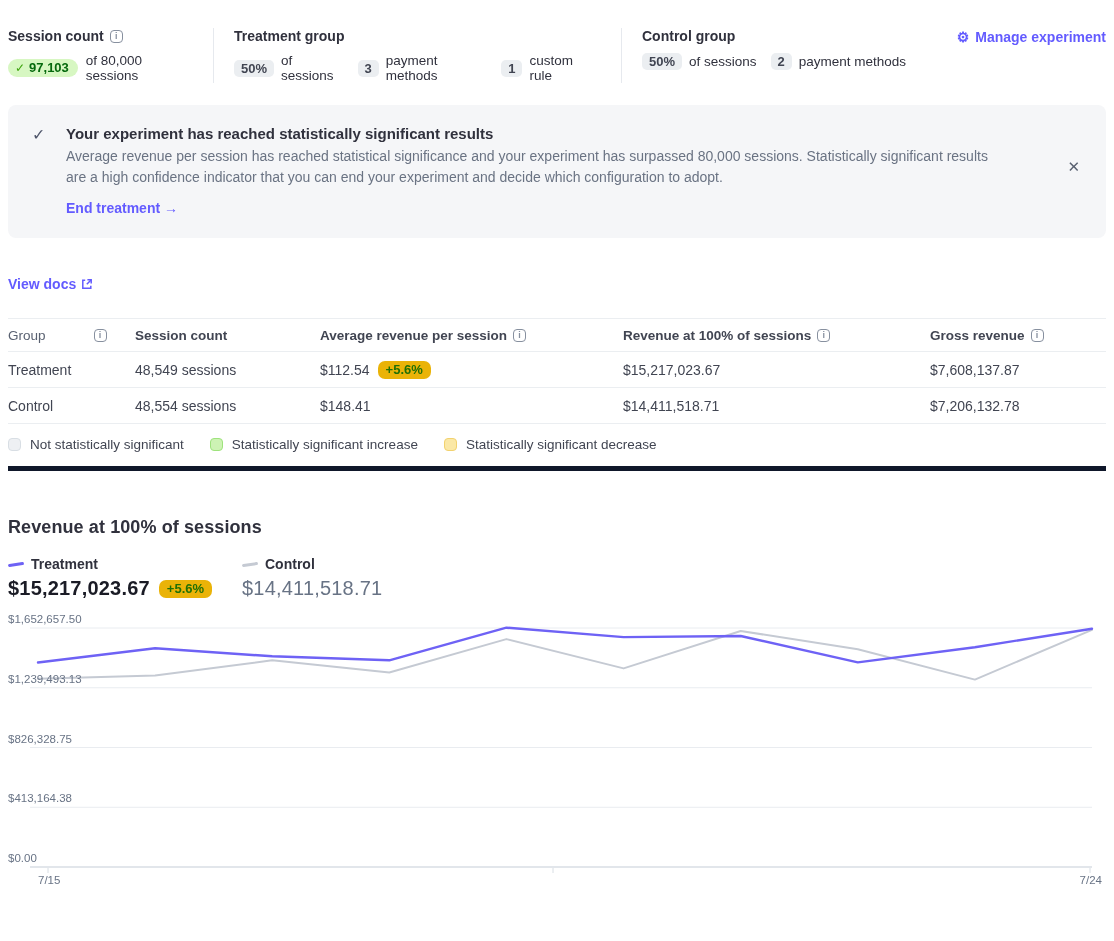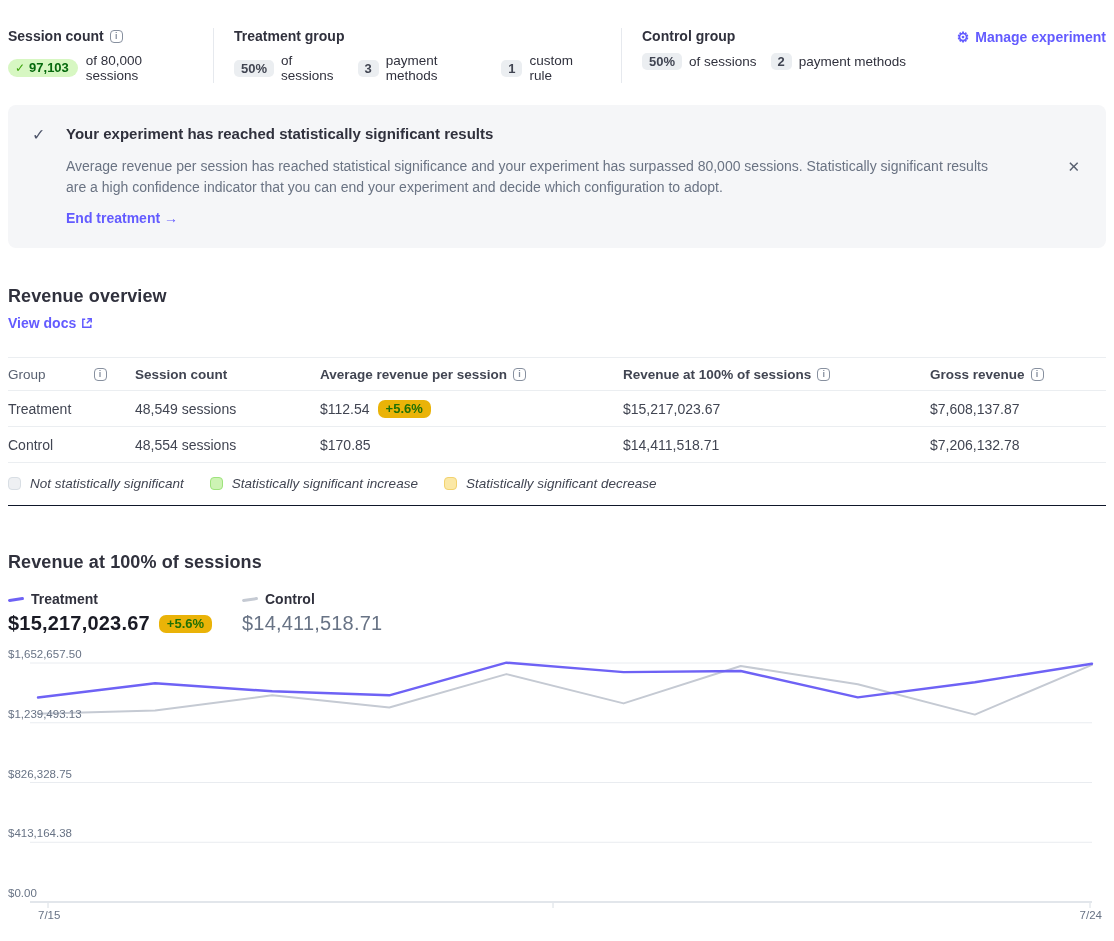--- a/index.html
+++ b/index.html
@@ -33,21 +33,21 @@
     flex: none;
   }
 
   
   .banner {
     position: relative; margin-top: 22px; background:#f5f6f8; border-radius: 8px;
     padding: 20px 110px 22px 58px; min-height: 132px;
   }
   .banner .bigcheck { position:absolute; left: 24px; top: 20px; color:#4f566b; font-size: 16px; }
   .banner h3 { font-size: 15px; font-weight: 700; color:#30313d; }
-  .banner p { margin-top: 14px; font-size: 14px; line-height: 21px; color:#6a7383; }
+  .banner p { margin-top: 4px; font-size: 14px; line-height: 21px; color:#6a7383; }
   .banner .cta { display:inline-block; margin-top: 12px; color:#635bff; font-weight:700; font-size:14px; cursor:pointer; text-decoration:none; }
   .banner .close { position:absolute; right: 26px; top: 54px; color:#596171; font-size: 15px; cursor:pointer; background:none; border:none; line-height:1; }
 
   
   .section-title { font-size: 18px; font-weight: 700; color:#30313d; letter-spacing: .1px; }
   .section-sub { margin-top: 8px; font-size: 14px; color:#414552; display:flex; align-items:center; gap:10px; }
   .docs-link { color:#635bff; font-weight:700; cursor:pointer; text-decoration:none; display:inline-flex; align-items:center; gap:5px; }
   .sec-overview { margin-top: 38px; }
   .sec-projection { margin-top: 46px; }
 
@@ -58,21 +58,21 @@
     align-items:center; border-bottom: 1px solid #ebeef1;
   }
   .trow.head { border-top: 1px solid #ebeef1; height: 34px; }
   .trow.body-row { height: 36px; font-size: 14px; color:#414552; }
   .th { font-size: 13.5px; font-weight: 700; color:#414552; display:flex; align-items:center; gap:6px; }
   .th.light { font-weight: 400; color:#596171;gap:48px; }
   .cell-flex { display:flex; align-items:center; gap:8px; }
   .delta-badge { background:#eab308; color:#217005; font-size:13px; font-weight:700; border-radius:7px; padding:1px 8px 2px; }
 
   
-  .sig-legend { display:flex; align-items:center; gap:26px; margin-top: 13px; padding-bottom: 14px; border-bottom: 1px solid #0f172a; font-style: italic; }
+  .sig-legend { display:flex; align-items:center; gap:26px; margin-top: 13px; padding-bottom: 14px; border-bottom: 5px solid #0f172a; }
   .sig-item { display:flex; align-items:center; gap:9px; font-size: 13.5px; color:#414552; }
   .sq { width: 13px; height: 13px; border-radius: 4px; flex:none; }
   .sq-gray   { background:#eef0f3; border:1px solid #d8dee4; }
   .sq-green  { background:#cdf3b4; border:1px solid #9ee37d; }
   .sq-yellow { background:#fbe8a6; border:1px solid #f2d26f; }
 
   
   .chart-legend { display:flex; margin-top: 18px; }
   .cl-col { min-width: 234px; }
   .cl-name { display:flex; align-items:center; gap:7px; font-weight:700; font-size:14px; color:#30313d; }
@@ -151,21 +151,20 @@
 
   <section class="banner">
     <span class="bigcheck">✓</span>
     <h3>Your experiment has reached statistically significant results</h3>
     <p>Average revenue per session has reached statistical significance and your experiment has surpassed 80,000 sessions. Statistically significant results are a high confidence indicator that you can end your experiment and decide which configuration to adopt.</p>
     <a class="cta">End treatment →</a>
     <button class="close">✕</button>
   </section>
 
   <section class="sec-overview">
-    <h2 class="section-title">Revenue overview</h2>
     <div class="section-sub">
       <a class="docs-link">
         <span>View docs</span>
         <svg width="12" height="12" viewBox="0 0 12 12" fill="none" stroke="#635bff" stroke-width="1.5">
             <path d="M4.2 2.2 H1.8 V10.2 H9.8 V7.8"></path>
             <path d="M6.4 1.8 H10.2 V5.6"></path>
             <path d="M10 2 L5.8 6.2"></path>
           </svg>
       </a>
     </div>
@@ -200,21 +199,21 @@
           <span>$112.54</span>
           <span class="delta-badge">+5.6%</span>
         </div>
         <div>$15,217,023.67</div>
         <div>$7,608,137.87</div>
       </div>
 
       <div class="trow body-row">
         <div>Control</div>
         <div>48,554 sessions</div>
-        <div>$170.85</div>
+        <div>$148.41</div>
         <div>$14,411,518.71</div>
         <div>$7,206,132.78</div>
       </div>
     </div>
 
     <div class="sig-legend">
       <div class="sig-item">
         <span class="sq sq-gray"></span>
         <span>Not statistically significant</span>
       </div>

